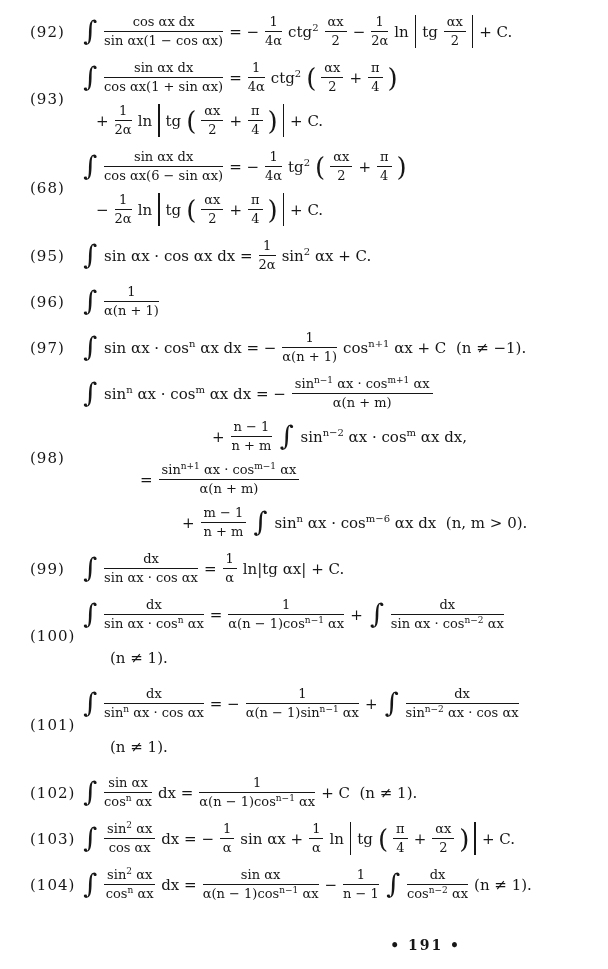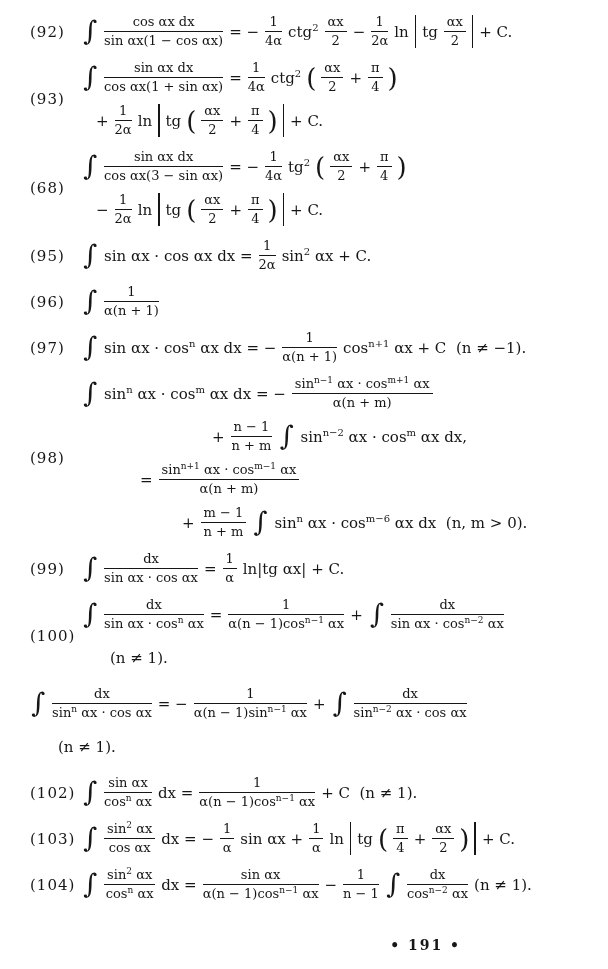--- a/index.html
+++ b/index.html
@@ -81,21 +81,21 @@
             <span class="vbar"></span>
             <span class="t">+ C.</span>
           </div>
         </div>
       </div>
       <div class="formula">
         <div class="fnum">(68)</div>
         <div class="fbody">
           <div class="fline">
             <span class="intg">∫</span>
-            <span class="frac"><span class="num">sin αx dx</span><span class="den">cos αx(3 − sin αx)</span></span>
+            <span class="frac"><span class="num">sin αx dx</span><span class="den">cos αx(6 − sin αx)</span></span>
             <span class="t">= −</span>
             <span class="frac"><span class="num">1</span><span class="den">4α</span></span>
             <span class="t">tg<sup>2</sup></span>
             <span class="paren">(</span>
             <span class="frac"><span class="num">αx</span><span class="den">2</span></span>
             <span class="t">+</span>
             <span class="frac"><span class="num">π</span><span class="den">4</span></span>
             <span class="paren">)</span>
           </div>
           <div class="fline" style="padding-left: 14px;">
@@ -194,20 +194,21 @@
             <span class="t">+</span>
             <span class="intg">∫</span>
             <span class="frac"><span class="num">dx</span><span class="den">sin αx · cos<sup>n−2</sup> αx</span></span>
           </div>
           <div class="fline" style="padding-left: 28px;">
             <span class="t">(n ≠ 1).</span>
           </div>
         </div>
       </div>
       <div class="formula">
+        <div class="fnum">(101)</div>
         <div class="fbody">
           <div class="fline">
             <span class="intg">∫</span>
             <span class="frac"><span class="num">dx</span><span class="den">sin<sup>n</sup> αx · cos αx</span></span>
             <span class="t">= −</span>
             <span class="frac"><span class="num">1</span><span class="den">α(n − 1)sin<sup>n−1</sup> αx</span></span>
             <span class="t">+</span>
             <span class="intg">∫</span>
             <span class="frac"><span class="num">dx</span><span class="den">sin<sup>n−2</sup> αx · cos αx</span></span>
           </div>

